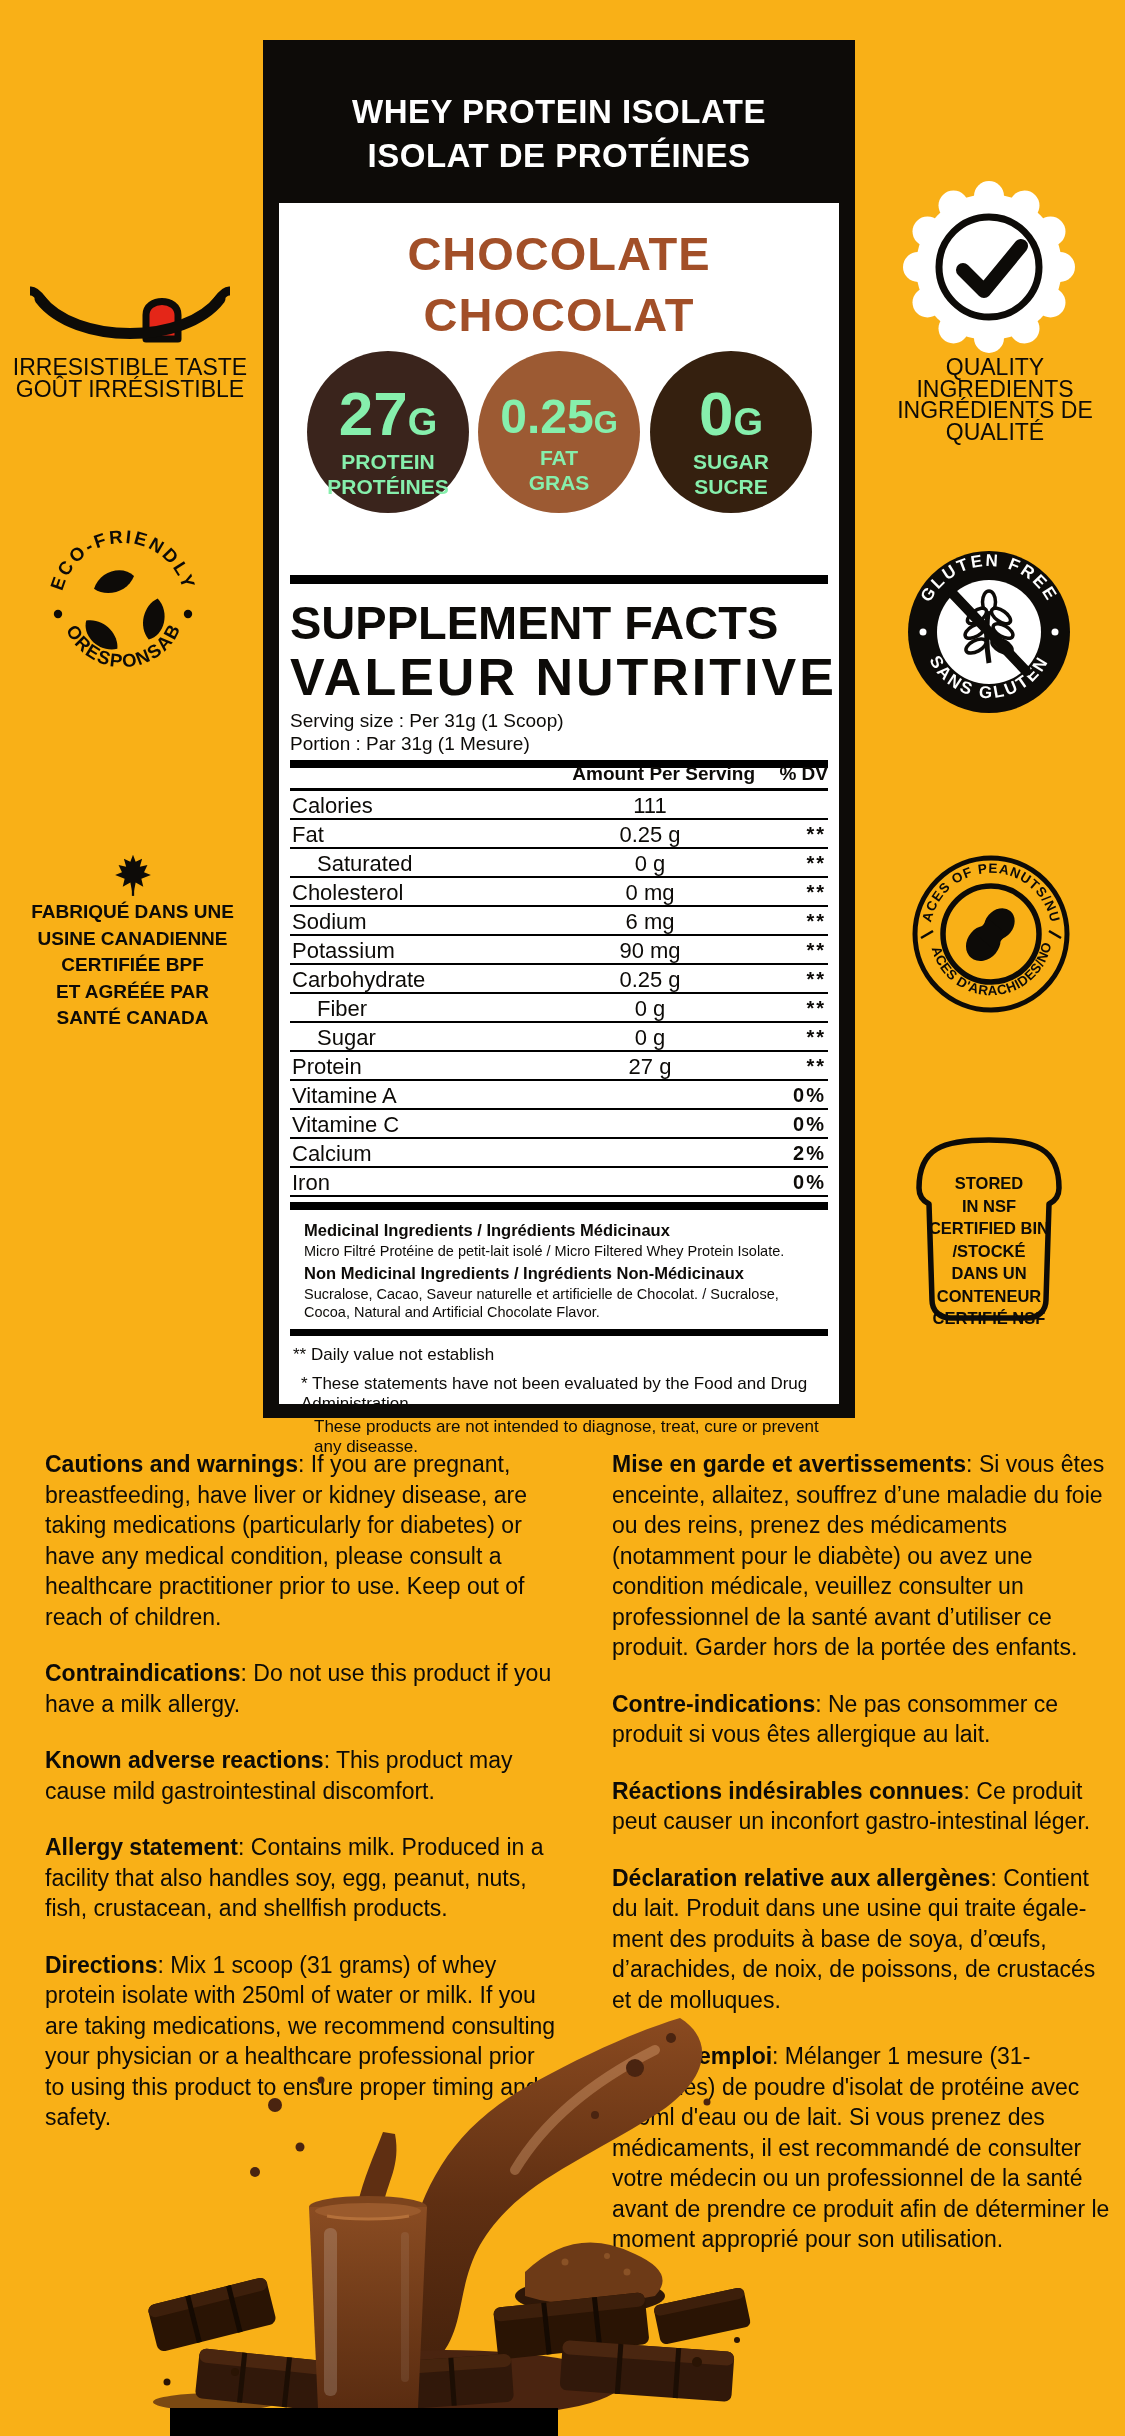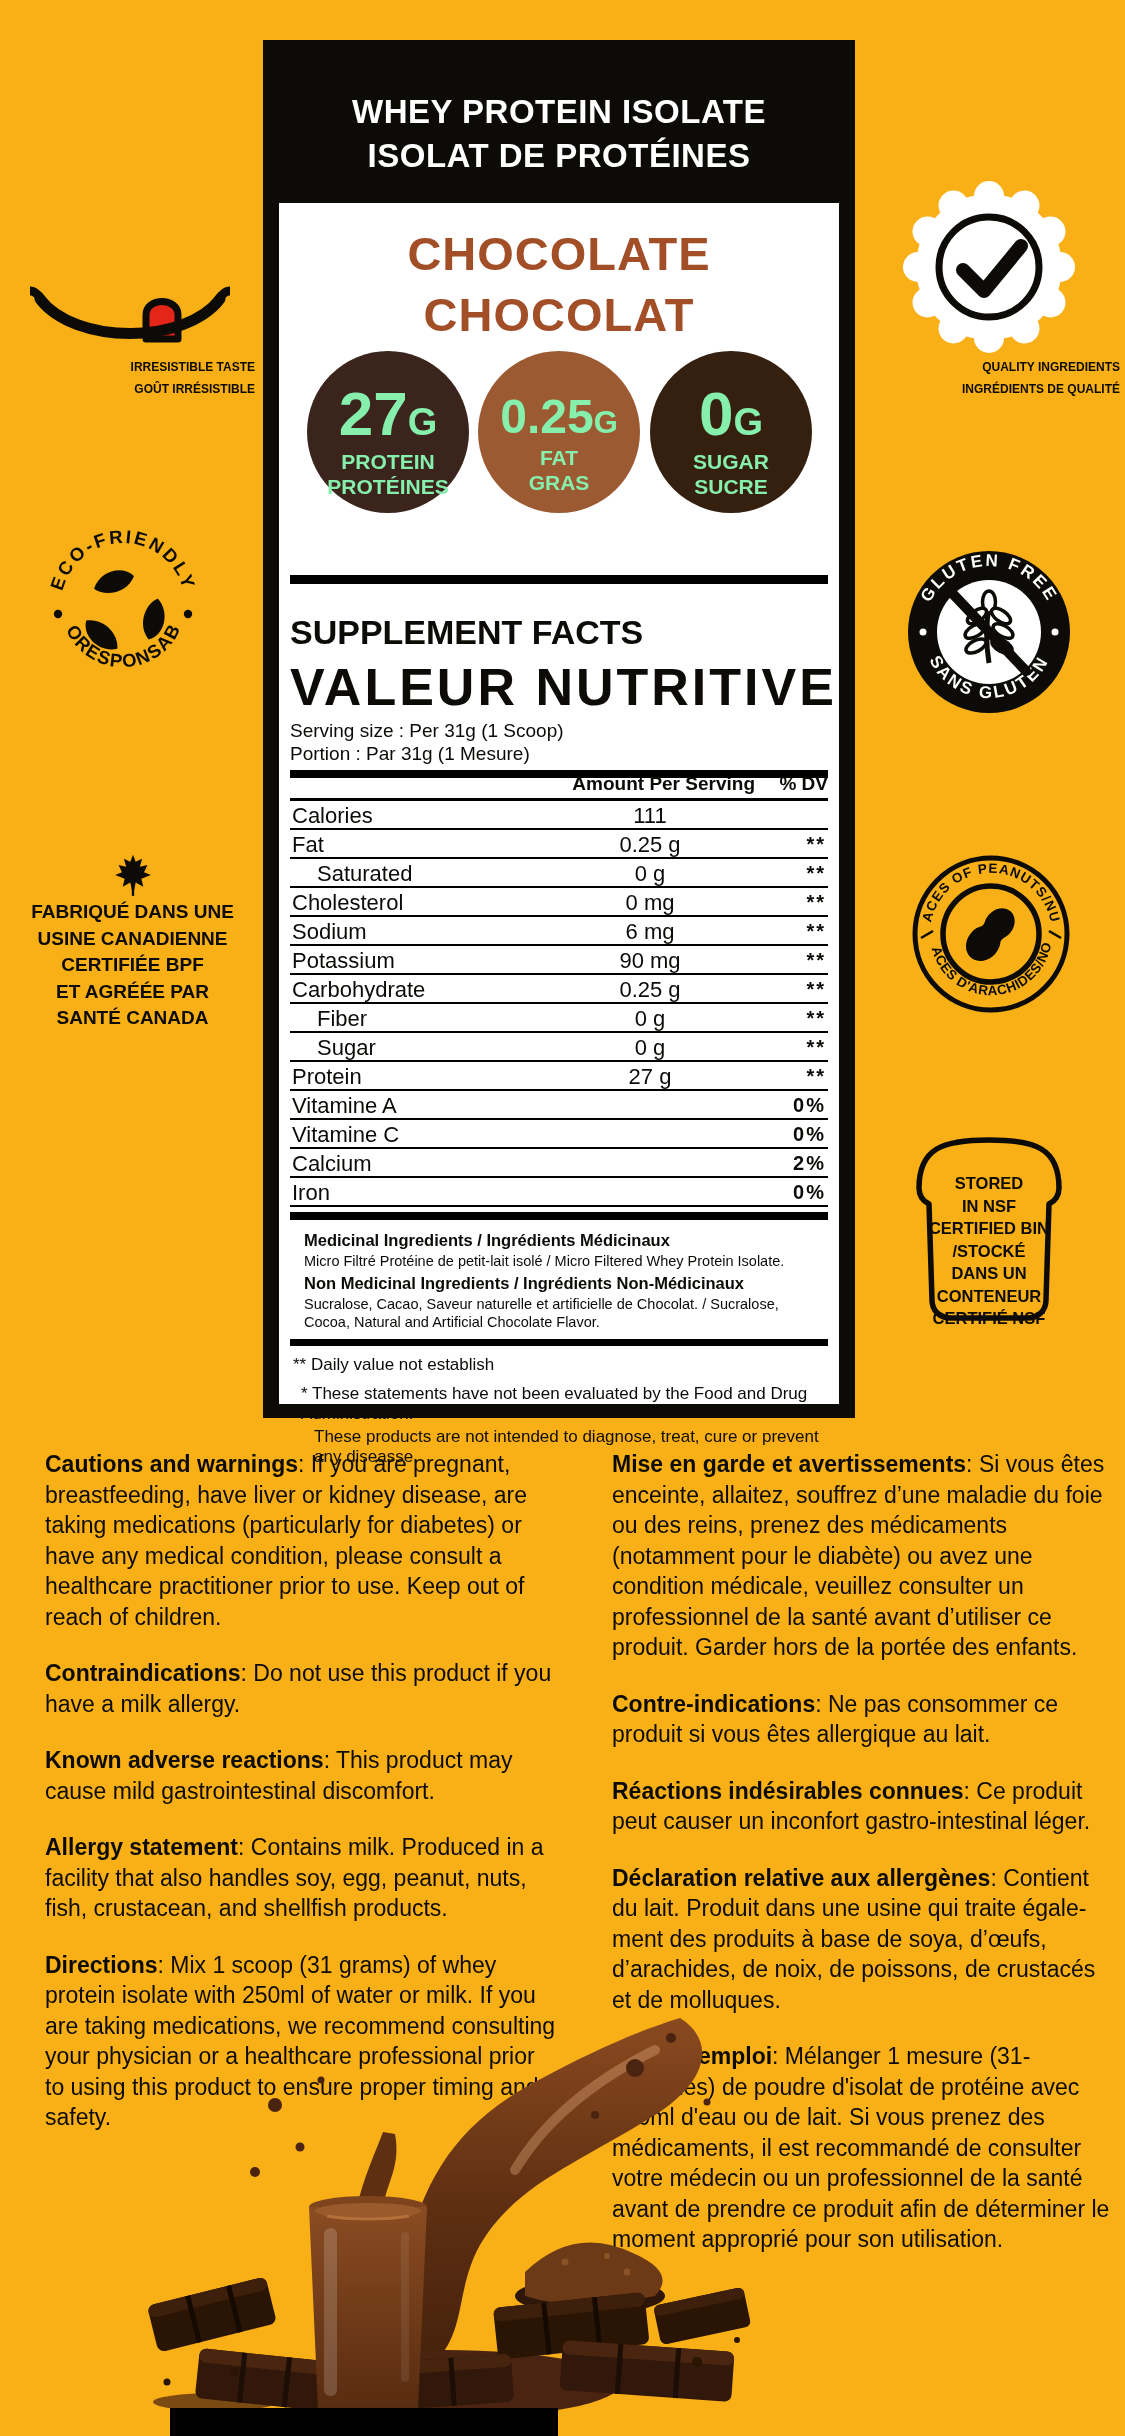--- a/index.html
+++ b/index.html
@@ -24,38 +24,38 @@
   .circle{position:absolute;top:0;width:162px;height:162px;border-radius:50%;color:#86efac;text-align:center;}
   .c1{left:28px;z-index:1;} .c2{left:199px;z-index:2;} .c3{left:371px;z-index:3;}
   .cv{font-size:62px;font-weight:700;line-height:1;margin-top:32px;}
   .c2 .cv{font-size:48px;margin-top:42px;}
   .cu{font-size:38px;} .c2 .cu{font-size:31px;}
   .cl{font-size:21px;font-weight:700;line-height:25px;margin-top:4px;}
 
   
   .facts{position:absolute;left:11px;top:372px;width:538px;}
   .bar{height:9px;background:#000;} .bar2{height:8px;background:#000;margin-top:5px;}
-  .ftitle1{font-size:34px;font-weight:700;line-height:55px;letter-spacing:0px;margin-top:21px;white-space:nowrap;}
+  .ftitle1{font-size:47px;font-weight:700;line-height:55px;letter-spacing:0px;margin-top:11px;white-space:nowrap;}
   .ftitle2{font-size:52px;font-weight:700;line-height:54px;letter-spacing:3px;white-space:nowrap;}
   .serving{font-size:19px;line-height:23px;margin-top:5px;}
   .fhead{position:relative;height:23px;border-bottom:3px solid #000;font-weight:700;font-size:19px;}
   .h-amt{position:absolute;right:73px;bottom:3px;} .h-dv{position:absolute;right:0;bottom:3px;}
   .frow{position:relative;height:29px;border-bottom:2px solid #000;font-size:22px;line-height:29px;}
   .fname{position:absolute;left:2px;} .frow.indent .fname{left:27px;}
   .famt{position:absolute;left:250px;width:220px;text-align:center;}
   .fdv{position:absolute;right:2px;letter-spacing:2px;font-weight:700;font-size:20px;}
   .med{padding:7px 6px 0 14px;}
   .med-t{font-size:16.5px;font-weight:700;line-height:20px;margin-top:3px;}
   .med-x{font-size:14.5px;line-height:18px;margin-top:2px;}
   .fn{font-size:17px;line-height:20px;}
   .fn1{margin:9px 0 0 3px;} .fn2{margin:9px 0 0 11px;} .fn3{margin:3px 0 0 24px;}
 
   
   .abs{position:absolute;}
-  .cap{position:absolute;text-align:right;font-weight:700;font-size:12px;line-height:21.5px;}
+  .cap{position:absolute;text-align:center;font-weight:400;font-size:23px;line-height:21.5px;}
   .made{position:absolute;left:10px;top:851px;width:245px;text-align:center;font-weight:700;
         font-size:19px;line-height:26.5px;}
   .made svg{display:block;margin:2px auto 2px;}
   .nsf-text{position:absolute;left:903px;top:1172px;width:172px;text-align:center;
             font-weight:700;font-size:16.5px;line-height:22.5px;}
 
   
   .col{position:absolute;top:1449px;font-size:23px;line-height:30.5px;}
   #col-en{left:45px;width:515px;} #col-fr{left:612px;width:500px;}
   .warn{margin-bottom:26px;} .warn b{font-weight:700;}

